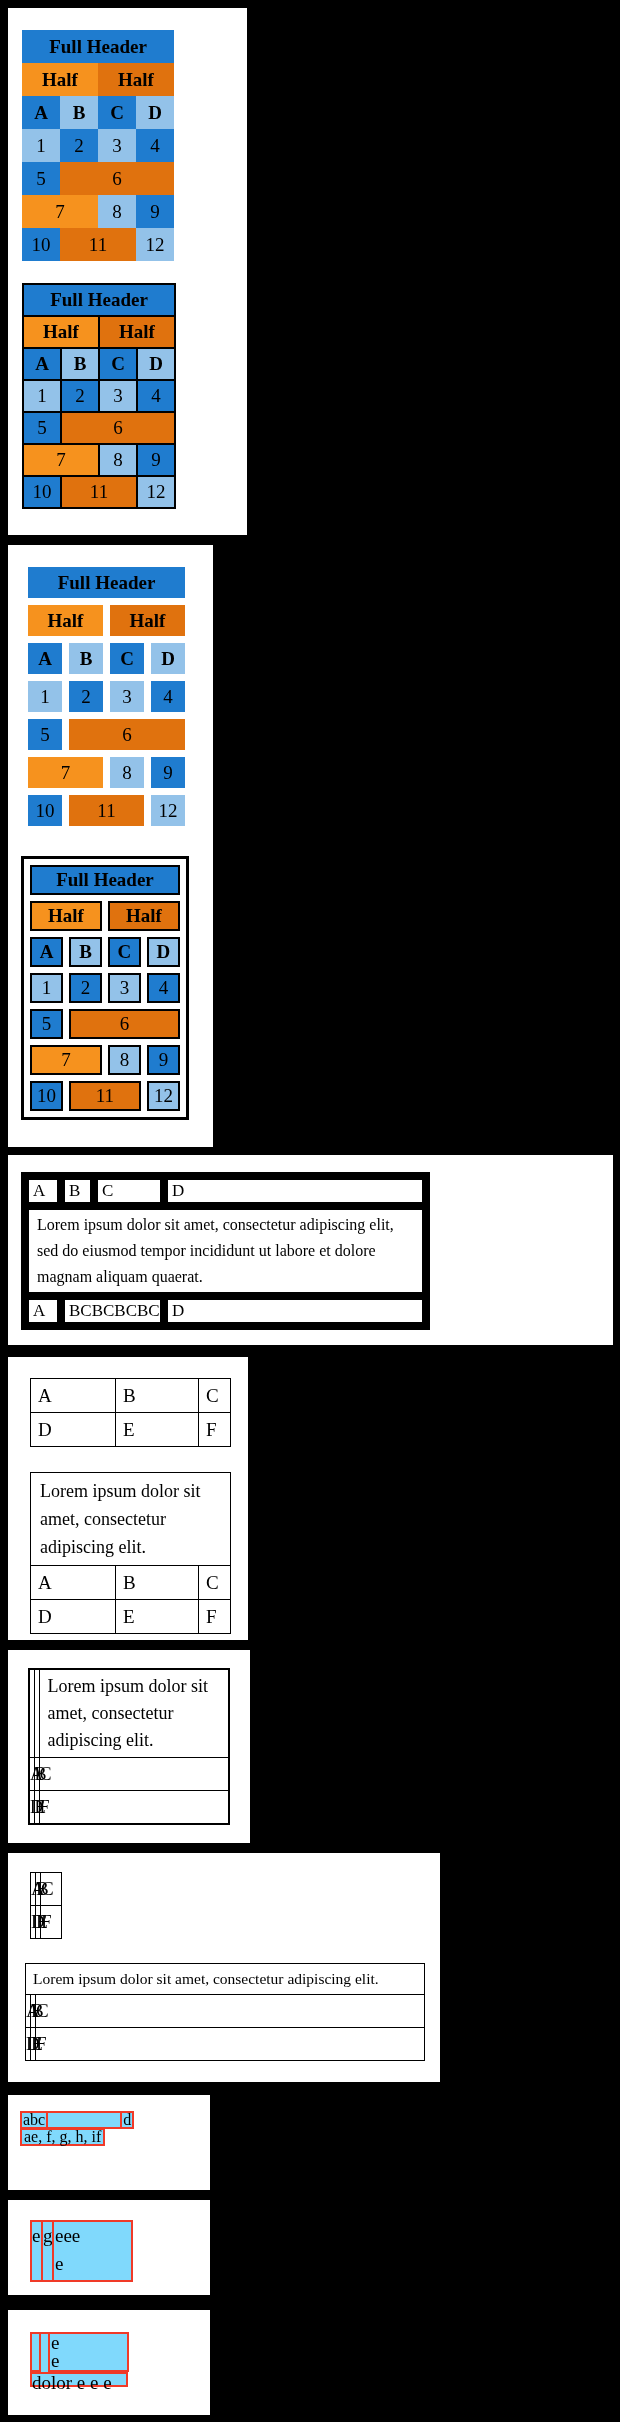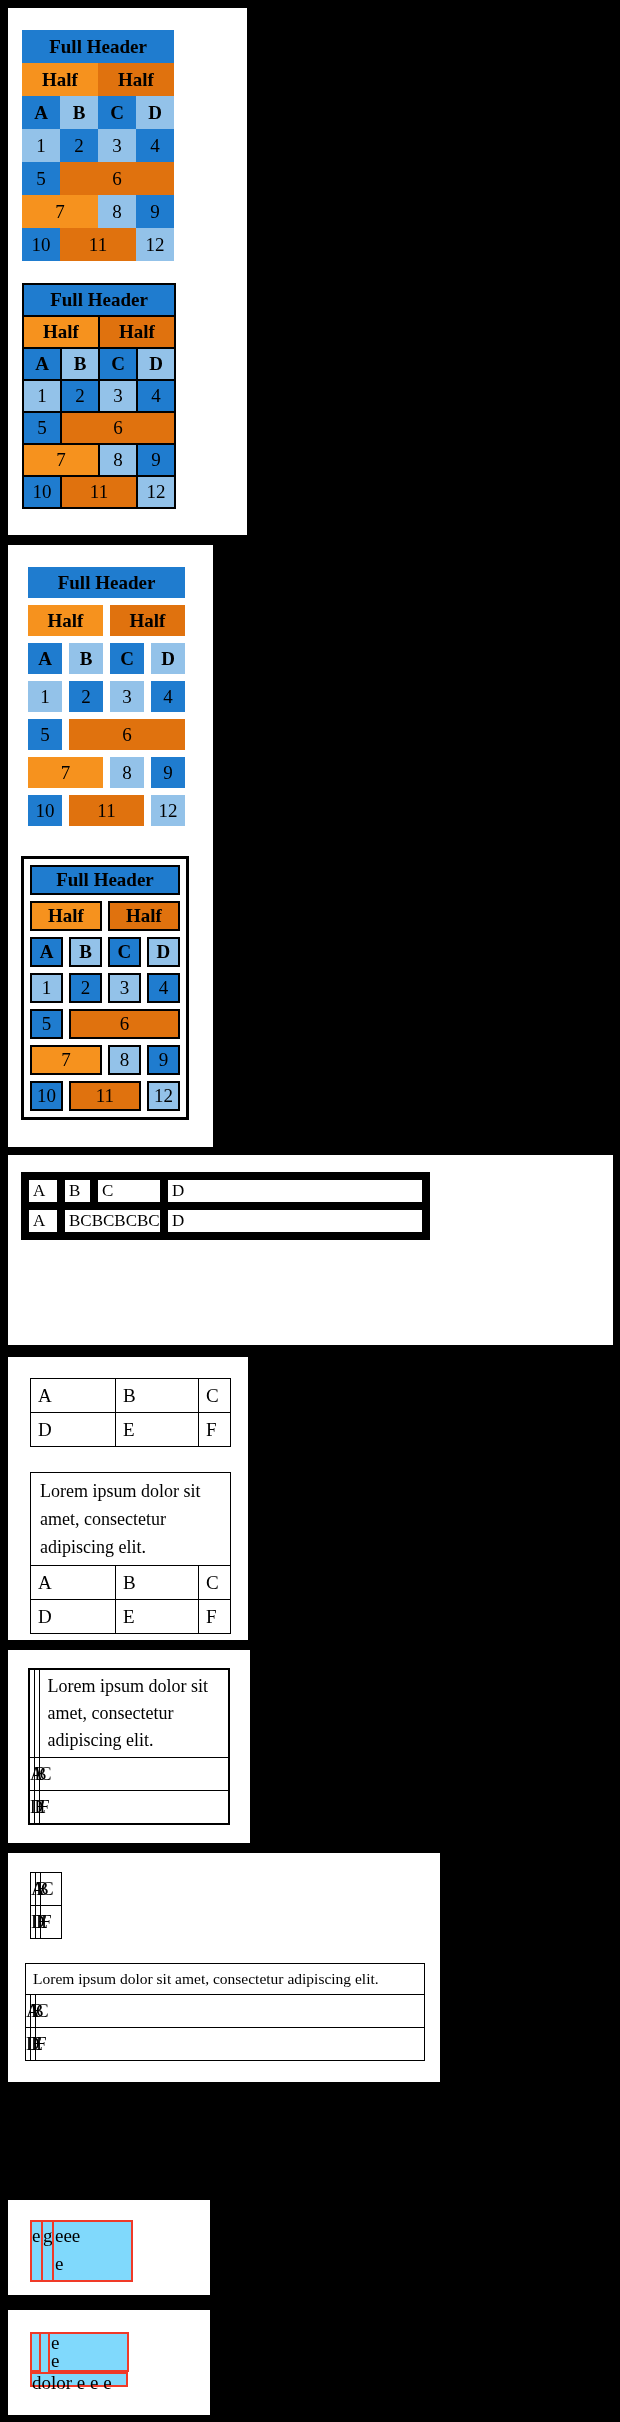--- a/index.html
+++ b/index.html
@@ -266,20 +266,23 @@
           <col>
         </colgroup>
       <tbody>
           <tr>
         <td>A</td>
         <td>B</td>
         <td>C</td>
         <td>D</td>
       </tr>
       <tr>
+        <td colspan="4" class="loremcell">Lorem ipsum dolor sit amet, consectetur adipiscing elit, sed do eiusmod tempor incididunt ut labore et dolore magnam aliquam quaerat.</td>
+      </tr>
+      <tr>
         <td>A</td>
         <td colspan="2">BCBCBCBC</td>
         <td>D</td>
       </tr>
     </tbody>
       </table>
   </div>
 
   <div class="panel" id="p4" style="left:8px; top:1357px; width:240px; height:283px;">
     <table class="ltable" style="margin:21px 0 0 22px;">
@@ -389,20 +392,28 @@
       </tr>
       <tr class="lrow">
         <td>D</td>
         <td>E</td>
         <td>F</td>
       </tr>
     </tbody>
       </table>
   </div>
 
+  <div class="panel" id="p7" style="left:8px; top:2095px; width:202px; height:95px;">
+    <div class="p7line1">
+      <span class="seg">abc</span>
+      <span class="seg spacer"></span>
+      <span class="seg last">d</span>
+    </div>
+    <div class="p7line2">ae, f, g, h, if</div>
+  </div>
 
   <div class="panel p8" id="p8" style="left:8px; top:2200px; width:202px; height:95px;">
     <div class="boxrow" style="left:22px; top:20px;">
       <div class="rbox n">e</div>
       <div class="rbox n">g</div>
       <div class="rbox w">
         <div>eee</div>
         <div>e</div>
       </div>
     </div>

